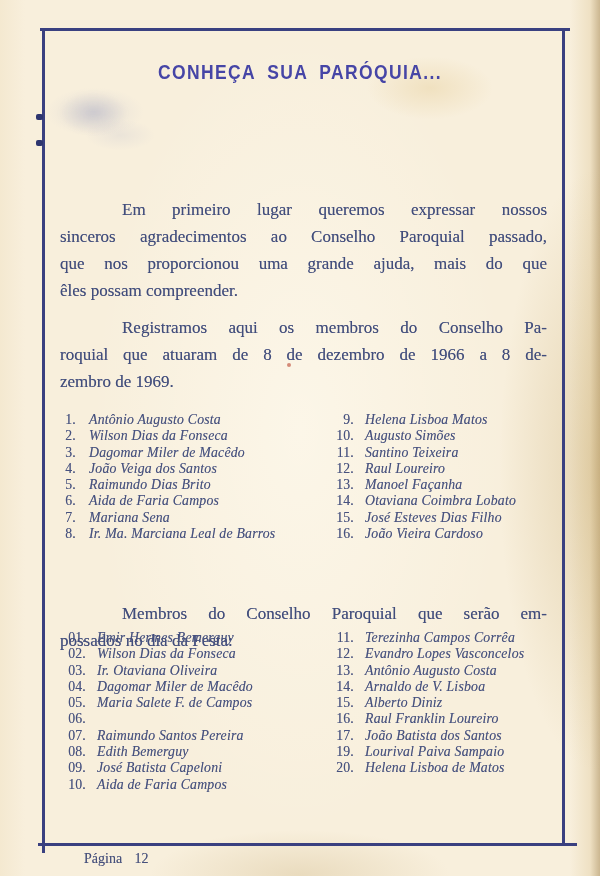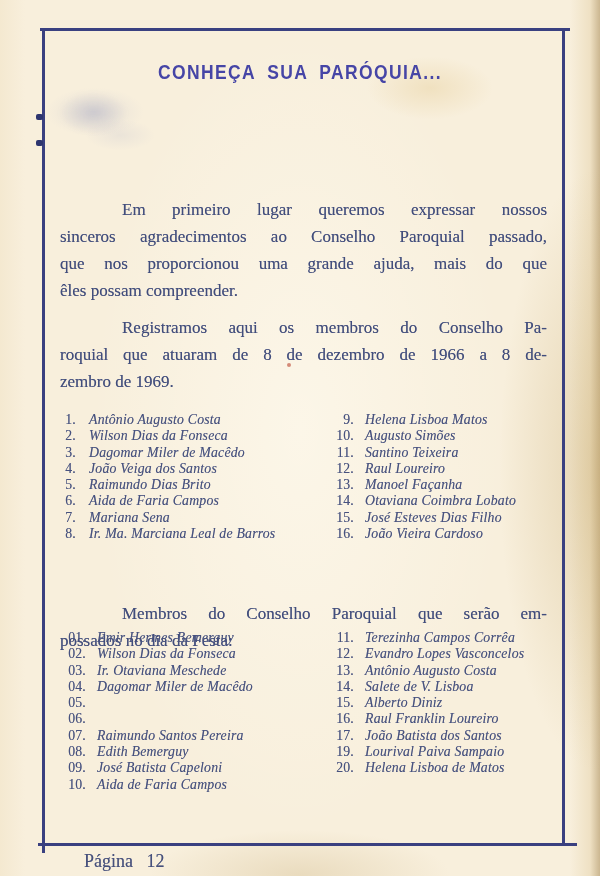--- a/index.html
+++ b/index.html
@@ -52,21 +52,21 @@
   .list1{top:412px;}
   .list2{top:616px;margin-top:14px;}
   .col{display:flex;flex-direction:column;}
   .col-l{width:268px;}
   .col-r{flex:1;}
   .li{display:flex;line-height:16.3px;}
   .num{flex:0 0 26px;text-align:right;margin-right:11px;}
   .list1 .col-l .num{flex-basis:16px;margin-right:13px;}
   .nm{white-space:nowrap;font-style:italic;}
 
-  .footer{position:absolute;left:84px;top:851px;font-size:18px;word-spacing:9px;
+  .footer{position:absolute;left:84px;top:851px;font-size:14px;word-spacing:9px;
           color:#46507c;text-shadow:0 0 0.4px rgba(70,80,124,0.5);}
   .speck{position:absolute;left:287px;top:363px;width:4px;height:4px;border-radius:50%;
          background:rgba(190,80,60,0.65);}
 </style>
 </head>
 <body>
 
 <div class="scan">
 
   <div class="bline b-top"></div>
@@ -175,28 +175,29 @@
       <div class="li">
           <span class="num">01.</span>
           <span class="nm">Emir Hermes Bemerguy</span>
         </div>
       <div class="li">
           <span class="num">02.</span>
           <span class="nm">Wilson Dias da Fonseca</span>
         </div>
       <div class="li">
           <span class="num">03.</span>
-          <span class="nm">Ir. Otaviana Meschede</span>
+          <span class="nm">Ir. Otaviana Oliveira</span>
         </div>
       <div class="li">
           <span class="num">04.</span>
           <span class="nm">Dagomar Miler de Macêdo</span>
         </div>
       <div class="li">
           <span class="num">05.</span>
+          <span class="nm">Maria Salete F. de Campos</span>
         </div>
       <div class="li">
           <span class="num">06.</span>
         </div>
       <div class="li">
           <span class="num">07.</span>
           <span class="nm">Raimundo Santos Pereira</span>
         </div>
       <div class="li">
           <span class="num">08.</span>
@@ -219,21 +220,21 @@
       <div class="li">
           <span class="num">12.</span>
           <span class="nm">Evandro Lopes Vasconcelos</span>
         </div>
       <div class="li">
           <span class="num">13.</span>
           <span class="nm">Antônio Augusto Costa</span>
         </div>
       <div class="li">
           <span class="num">14.</span>
-          <span class="nm">Salete de V. Lisboa</span>
+          <span class="nm">Arnaldo de V. Lisboa</span>
         </div>
       <div class="li">
           <span class="num">15.</span>
           <span class="nm">Alberto Diniz</span>
         </div>
       <div class="li">
           <span class="num">16.</span>
           <span class="nm">Raul Franklin Loureiro</span>
         </div>
       <div class="li">

